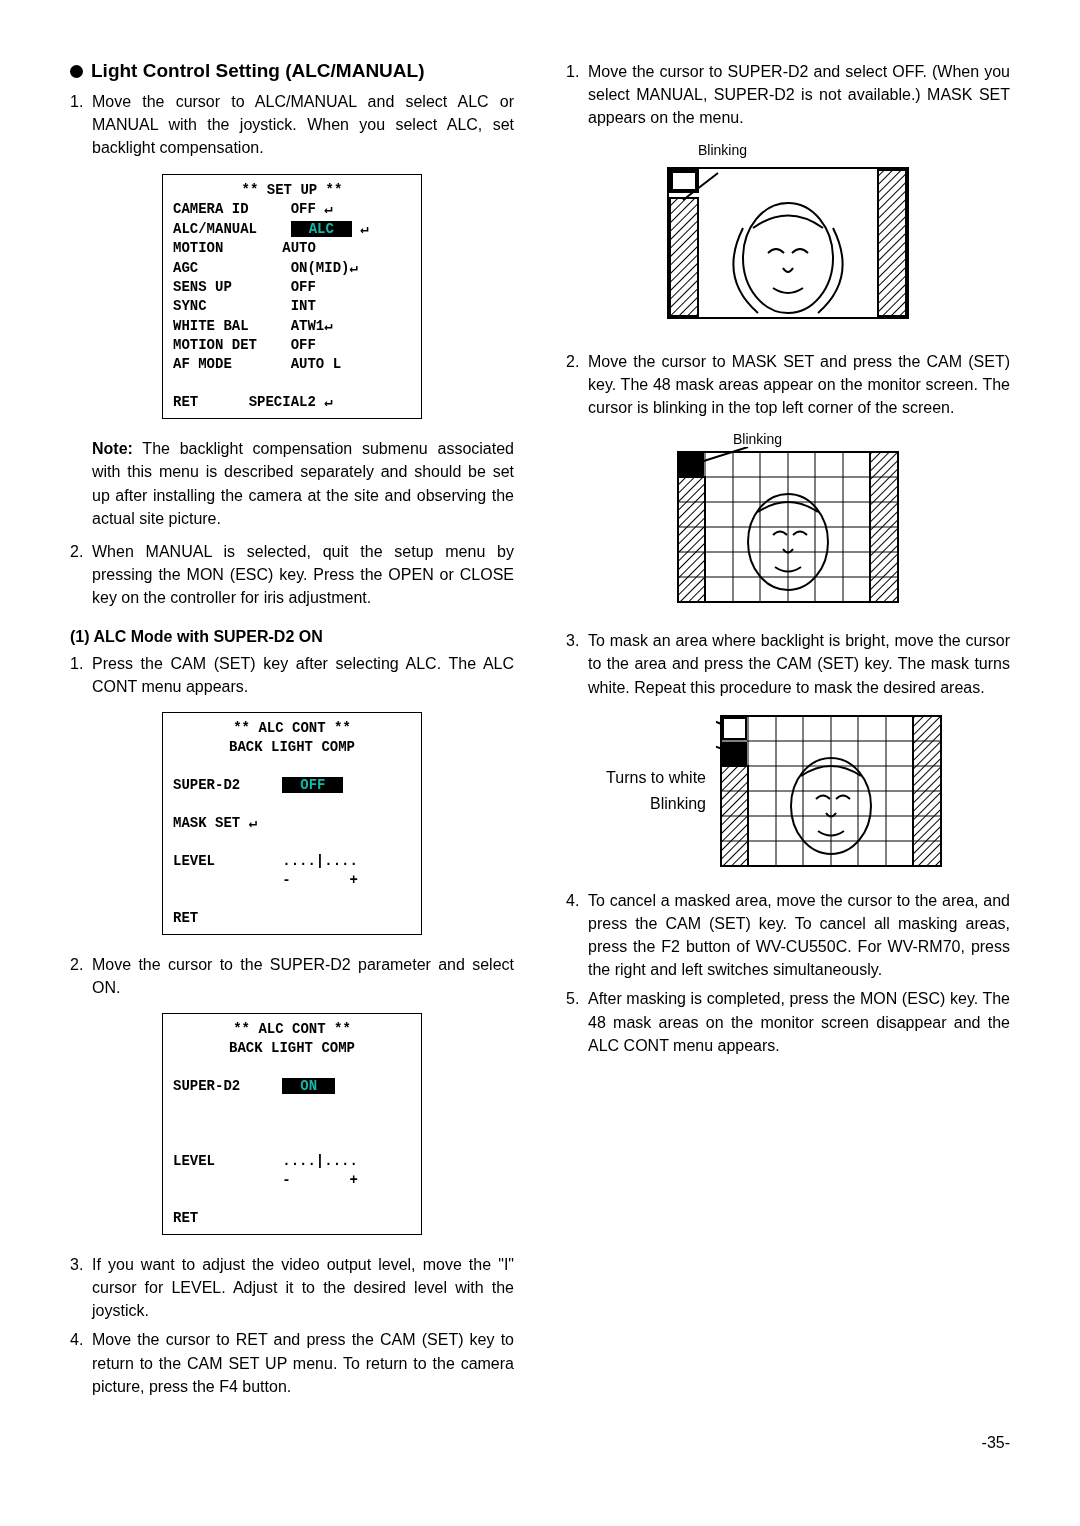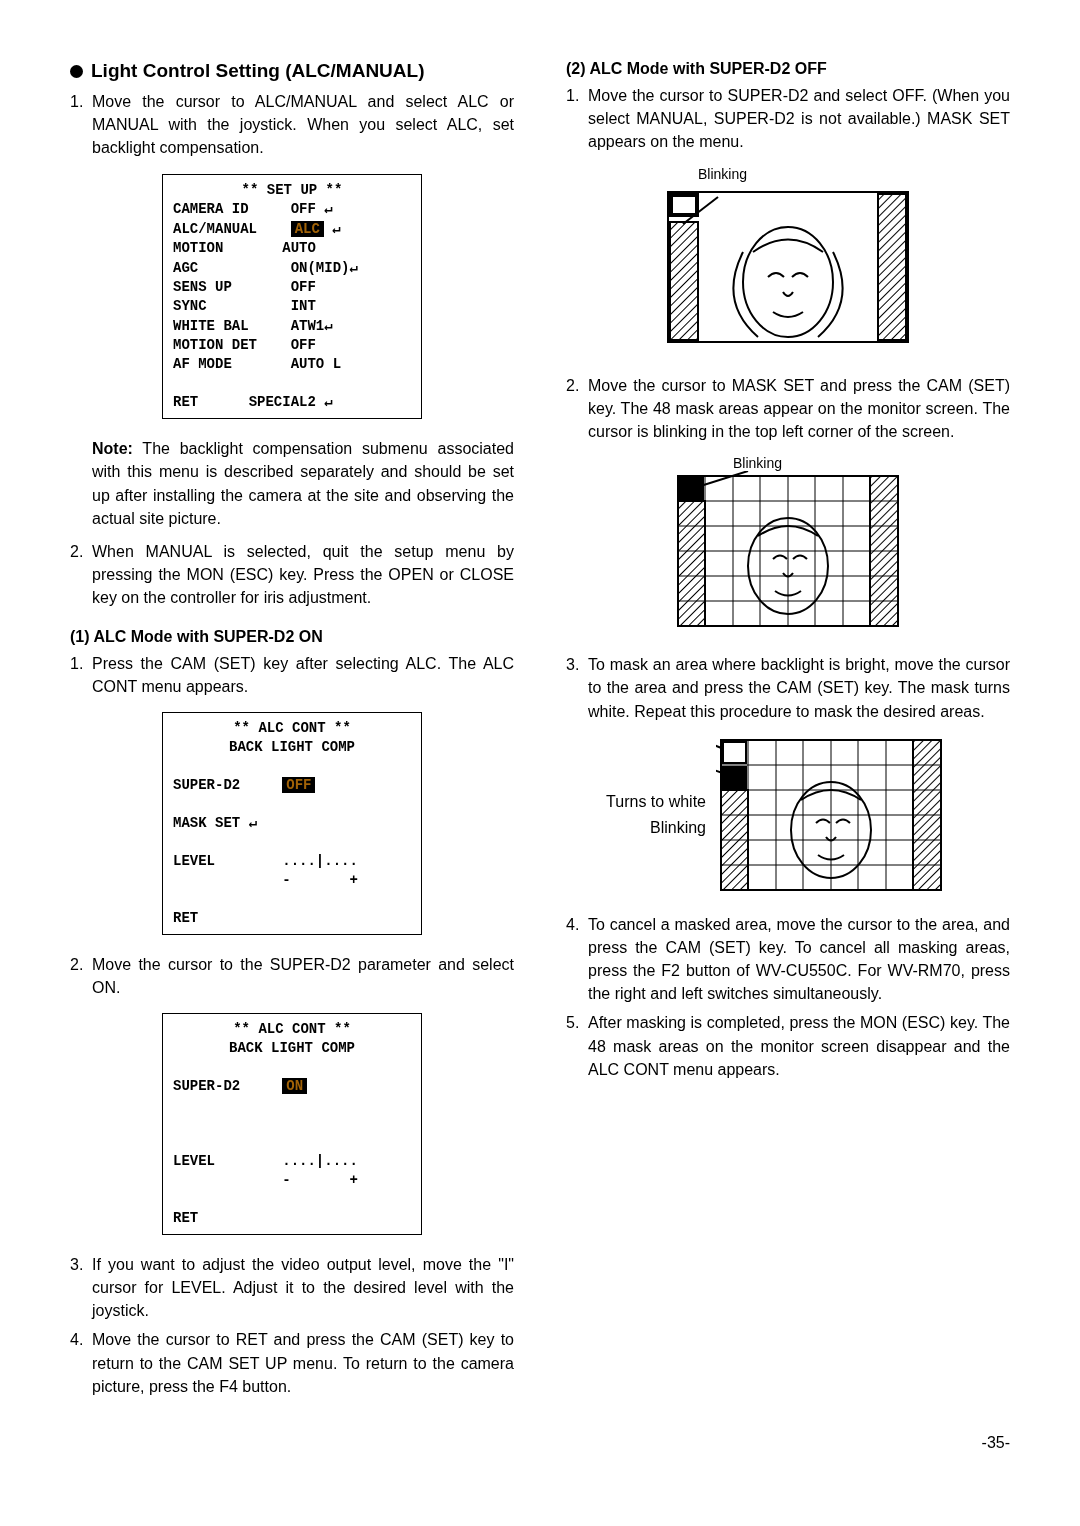--- a/index.html
+++ b/index.html
@@ -57,22 +57,22 @@
     font-size: 14px;
     font-weight: bold;
     padding: 6px 10px 6px 10px;
     margin: 14px auto 18px auto;
     width: 260px;
     white-space: pre;
     line-height: 1.35;
   }
   .osd-box .hl {
     background: #000;
-    color: #a16207;
-    padding: 0 4px;
+    color: #14b8a6;
+    padding: 0 18px;
   }
   .osd-box .arrow {
     font-family: monospace;
   }
   .page-num {
     text-align: right;
     margin-top: 30px;
     font-size: 16px;
   }
   .figure {
@@ -176,21 +176,20 @@
       <div class="num">3.</div>
       <div class="txt">If you want to adjust the video output level, move the "I" cursor for LEVEL. Adjust it to the desired level with the joystick.</div>
     </div>
     <div class="num-item">
       <div class="num">4.</div>
       <div class="txt">Move the cursor to RET and press the CAM (SET) key to return to the CAM SET UP menu. To return to the camera picture, press the F4 button.</div>
     </div>
   </div>
 
   <div class="col">
-    <div class="sub-heading" style="margin-top:0">(2) ALC Mode with SUPER-D2 OFF</div>
 
     <div class="num-item">
       <div class="num">1.</div>
       <div class="txt">Move the cursor to SUPER-D2 and select OFF. (When you select MANUAL, SUPER-D2 is not available.) MASK SET appears on the menu.</div>
     </div>
 
     <div class="figure" style="width:260px">
       <div class="fig-label" style="text-align:left; margin-left:40px">Blinking</div>
       <svg width="260" height="170" class="svg-face">
         <rect x="10" y="10" width="240" height="150" fill="#fff"></rect>

